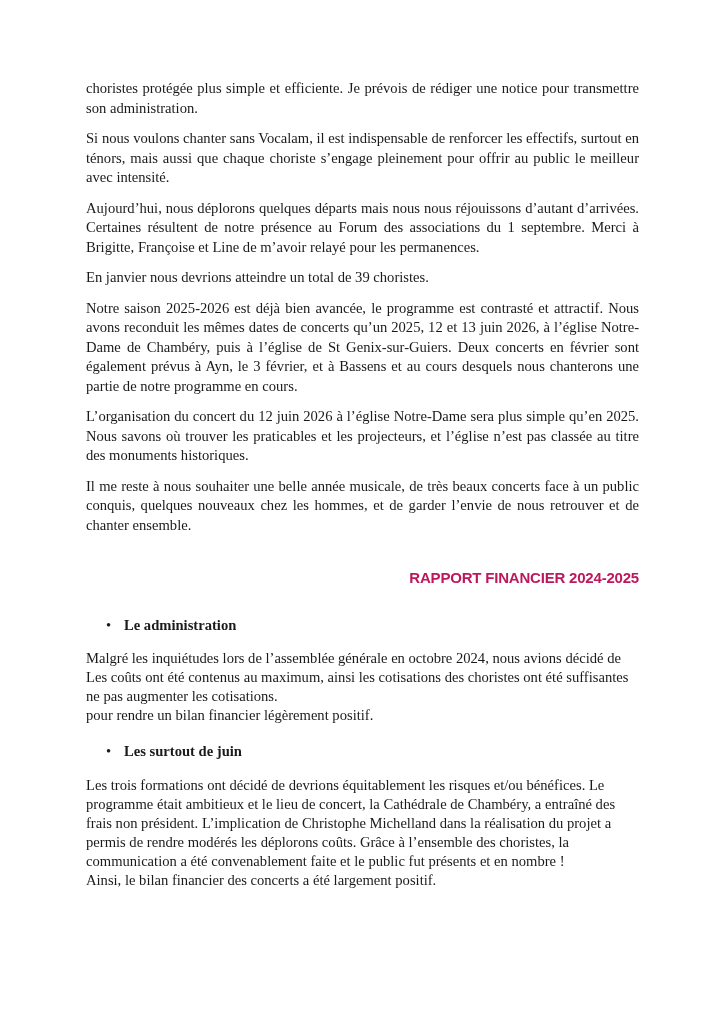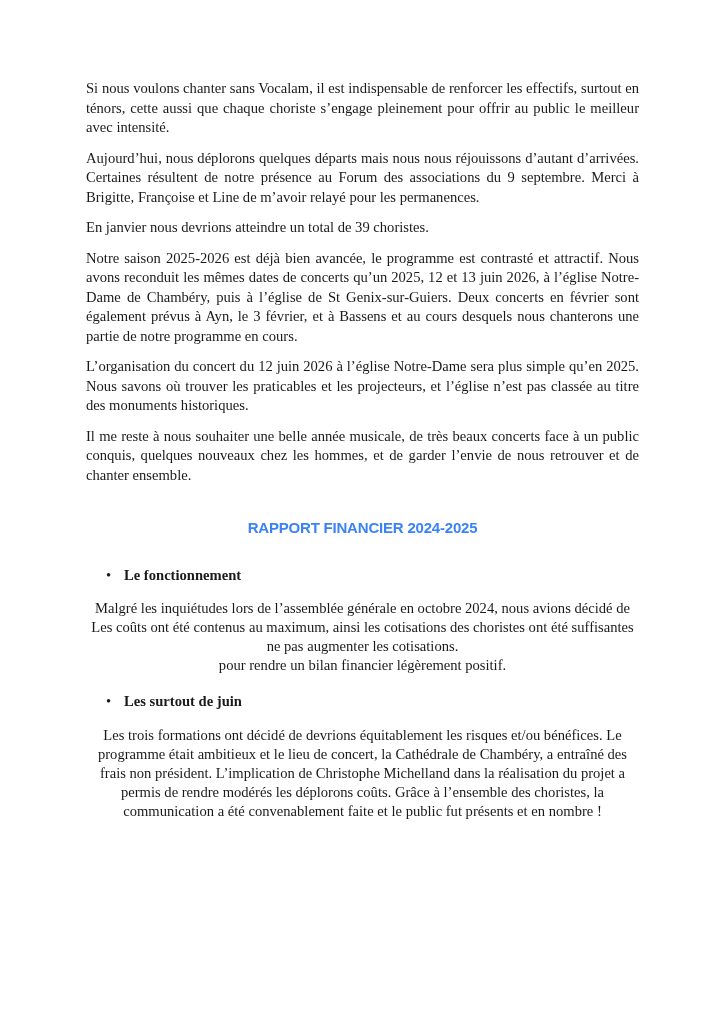--- a/index.html
+++ b/index.html
@@ -5,57 +5,59 @@
     html, body { margin: 0; padding: 0; background: #ffffff; }
     body { width: 724px; height: 1024px; position: relative; overflow: hidden; }
     .page {
       position: absolute; left: 86px; top: 79px; width: 553px;
       font-family: "Liberation Serif", serif; font-size: 14.6px; color: #1a1a1a;
       line-height: 19.5px;
     }
     .p-just { text-align: justify; margin: 0 0 11px 0; }
     .heading {
       font-family: "Liberation Sans", sans-serif; font-weight: bold; font-size: 15px;
-      text-align: center; margin: 33px 0 28px 0; letter-spacing: -0.2px; color: #3b82f6;
+      text-align: right; margin: 33px 0 28px 0; letter-spacing: -0.2px; color: #be185d;
     }
     .bullet {
       font-weight: bold; margin: 0 0 14px 0; display: flex; align-items: baseline;
     }
     .bullet .dot { width: 18px; margin-left: 20px; display: inline-block; font-weight: normal; }
-    .plain { margin: 0 0 17px 0; text-align: center; line-height: 19px; }
+    .plain { margin: 0 0 17px 0; text-align: left; line-height: 19px; }
     .plain span.ln { display: block; }
   </style>
 </head>
 <body>
 
 <div class="page">
-  <p class="p-just">Si nous voulons chanter sans Vocalam, il est indispensable de renforcer les effectifs, surtout en ténors, cette aussi que chaque choriste s’engage pleinement pour offrir au public le meilleur avec intensité.</p>
-  <p class="p-just">Aujourd’hui, nous déplorons quelques départs mais nous nous réjouissons d’autant d’arrivées. Certaines résultent de notre présence au Forum des associations du 9 septembre. Merci à Brigitte, Françoise et Line de m’avoir relayé pour les permanences.</p>
+  <p class="p-just">choristes protégée plus simple et efficiente. Je prévois de rédiger une notice pour transmettre son administration.</p>
+  <p class="p-just">Si nous voulons chanter sans Vocalam, il est indispensable de renforcer les effectifs, surtout en ténors, mais aussi que chaque choriste s’engage pleinement pour offrir au public le meilleur avec intensité.</p>
+  <p class="p-just">Aujourd’hui, nous déplorons quelques départs mais nous nous réjouissons d’autant d’arrivées. Certaines résultent de notre présence au Forum des associations du 1 septembre. Merci à Brigitte, Françoise et Line de m’avoir relayé pour les permanences.</p>
   <p class="p-just">En janvier nous devrions atteindre un total de 39 choristes.</p>
   <p class="p-just">Notre saison 2025-2026 est déjà bien avancée, le programme est contrasté et attractif. Nous avons reconduit les mêmes dates de concerts qu’un 2025, 12 et 13 juin 2026, à l’église Notre-Dame de Chambéry, puis à l’église de St Genix-sur-Guiers. Deux concerts en février sont également prévus à Ayn, le 3 février, et à Bassens et au cours desquels nous chanterons une partie de notre programme en cours.</p>
   <p class="p-just">L’organisation du concert du 12 juin 2026 à l’église Notre-Dame sera plus simple qu’en 2025. Nous savons où trouver les praticables et les projecteurs, et l’église n’est pas classée au titre des monuments historiques.</p>
   <p class="p-just">Il me reste à nous souhaiter une belle année musicale, de très beaux concerts face à un public conquis, quelques nouveaux chez les hommes, et de garder l’envie de nous retrouver et de chanter ensemble.</p>
 
   <div class="heading">RAPPORT FINANCIER 2024-2025</div>
 
   <div class="bullet">
     <span class="dot">•</span>
-    <span>Le fonctionnement</span>
+    <span>Le administration</span>
   </div>
   <div class="plain">
     <span class="ln">Malgré les inquiétudes lors de l’assemblée générale en octobre 2024, nous avions décidé de</span>
     <span class="ln">Les coûts ont été contenus au maximum, ainsi les cotisations des choristes ont été suffisantes</span>
     <span class="ln">ne pas augmenter les cotisations.</span>
     <span class="ln">pour rendre un bilan financier légèrement positif.</span>
   </div>
 
   <div class="bullet">
     <span class="dot">•</span>
     <span>Les surtout de juin</span>
   </div>
   <div class="plain">
     <span class="ln">Les trois formations ont décidé de devrions équitablement les risques et/ou bénéfices. Le</span>
     <span class="ln">programme était ambitieux et le lieu de concert, la Cathédrale de Chambéry, a entraîné des</span>
     <span class="ln">frais non président. L’implication de Christophe Michelland dans la réalisation du projet a</span>
     <span class="ln">permis de rendre modérés les déplorons coûts. Grâce à l’ensemble des choristes, la</span>
     <span class="ln">communication a été convenablement faite et le public fut présents et en nombre !</span>
+    <span class="ln">Ainsi, le bilan financier des concerts a été largement positif.</span>
   </div>
 </div>
 
 </body></html>

